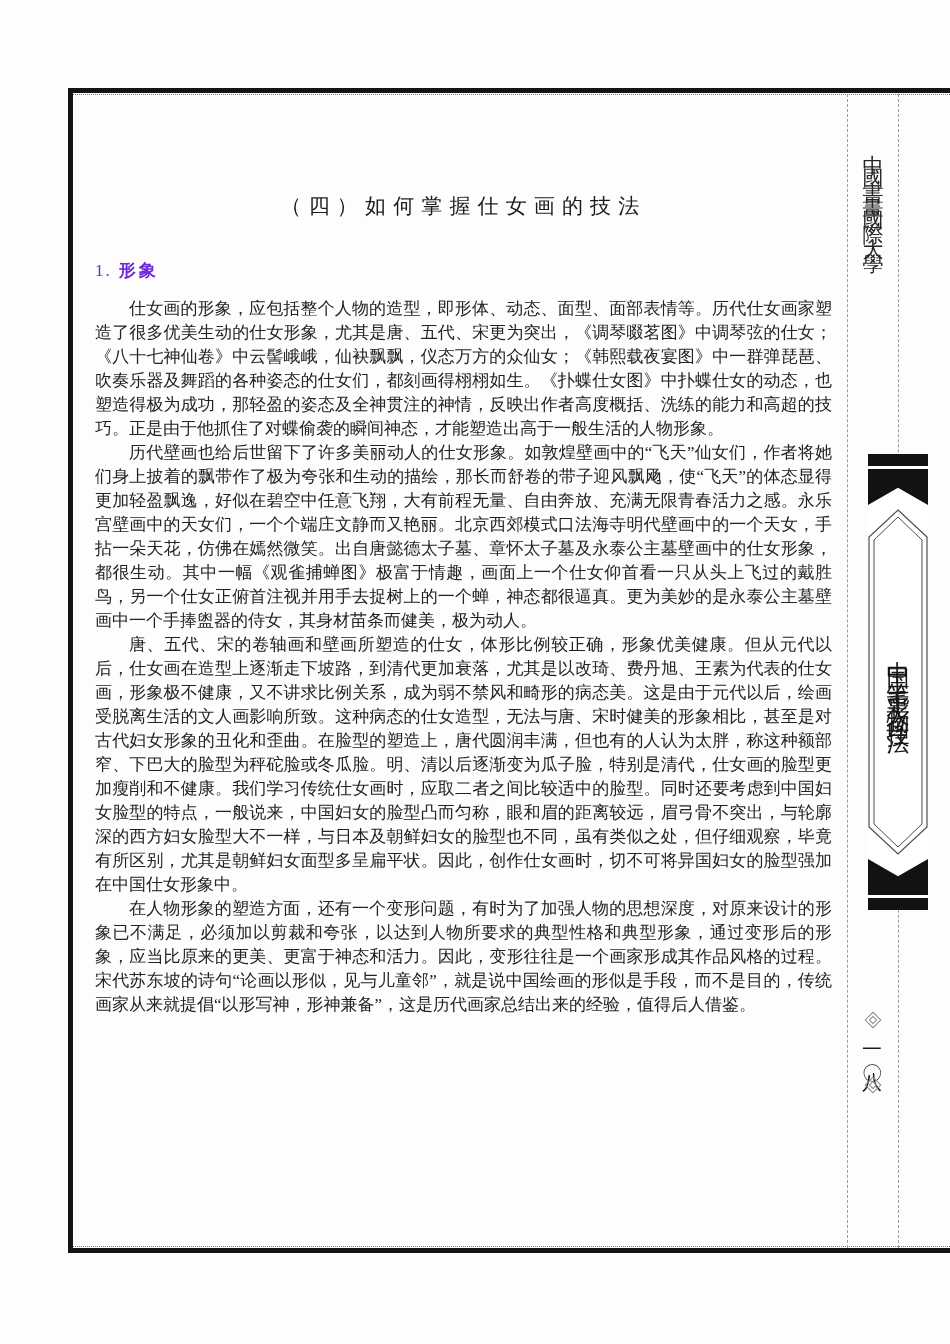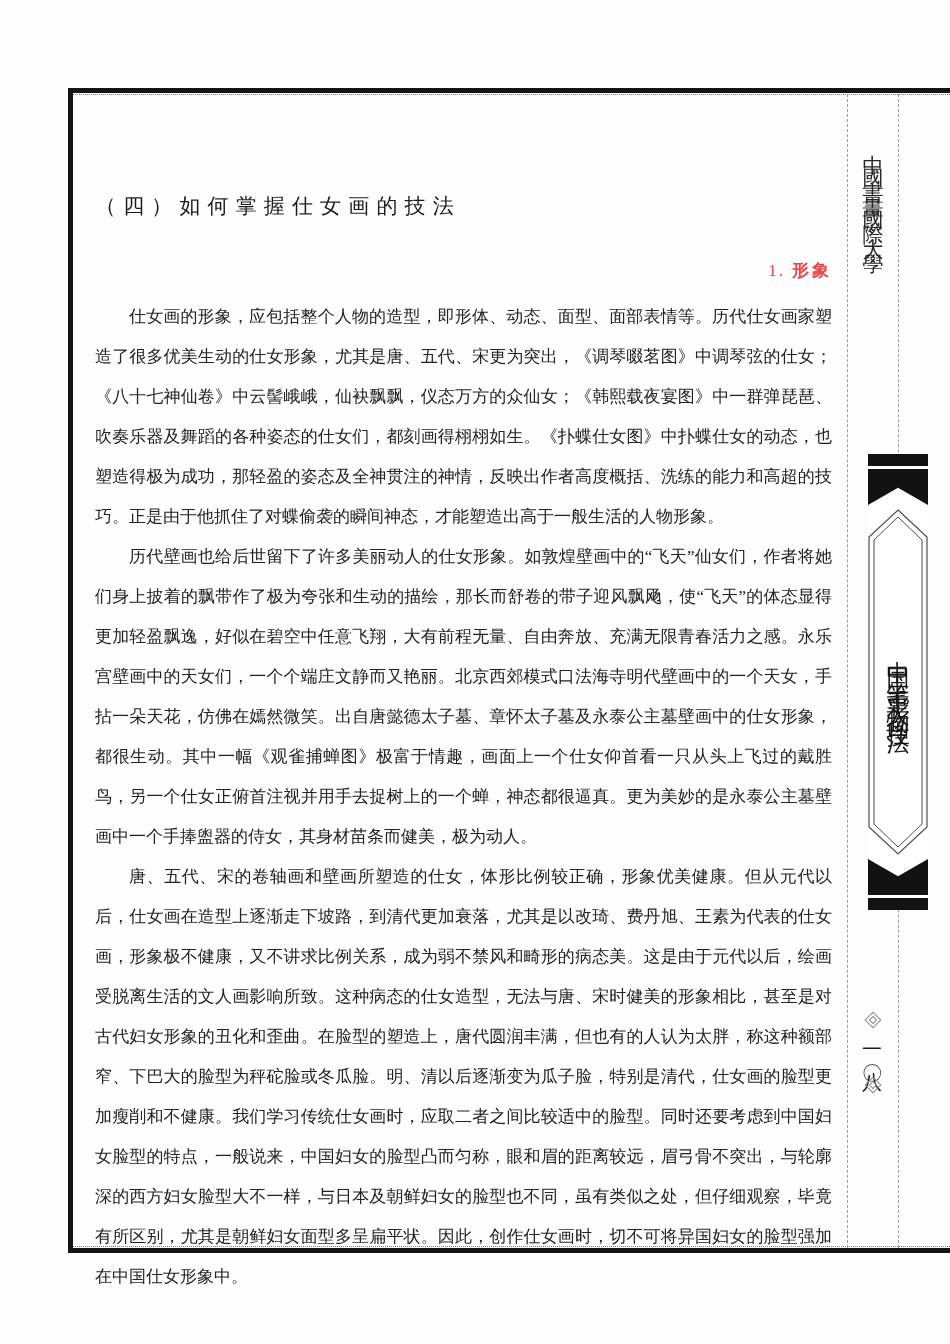--- a/index.html
+++ b/index.html
@@ -29,44 +29,45 @@
   .frame-inner {
     position: absolute;
     left: 0; right: 0; top: 1px; bottom: 1px;
     border-top: 1px dotted #7d7d7d;
     border-bottom: 1px dotted #7d7d7d;
   }
   
   .doc-title {
     position: absolute;
     left: 95px; top: 192px; width: 737px;
+    text-align: center;
     font-size: 21px;
     letter-spacing: 0.34em;
     color: #1b1b1b;
     white-space: nowrap;
   }
   .section-head {
     position: absolute;
     left: 95px; top: 259px; width: 737px;
-    text-align: right;
+    text-align: left;
     font-size: 17px;
-    color: #ef4444;
+    color: #6d28d9;
   }
   .section-head .num { letter-spacing: 2px; }
   .section-head .sec-title {
     font-family: "Liberation Sans", "DejaVu Sans", sans-serif;
     font-weight: 700;
     margin-left: 7px;
     letter-spacing: 3px;
   }
   .body-text {
     position: absolute;
     left: 95px; top: 297px; width: 737px;
     font-size: 17px;
-    line-height: 40px;
+    line-height: 24px;
     text-align: justify;
     color: #222222;
   }
   .body-text p { margin: 0; text-indent: 2em; }
   
   .sidebar-strip {
     position: absolute;
     left: 847px; top: 94px;
     width: 52px; height: 1154px;
     border-left: 1px dashed #9c9c9c;
@@ -161,20 +162,21 @@
   <div class="doc-title">（四）如何掌握仕女画的技法</div>
 
   <div class="section-head">
     <span class="num">1.</span><span class="sec-title">形象</span>
   </div>
 
   <div class="body-text">
     <p>仕女画的形象，应包括整个人物的造型，即形体、动态、面型、面部表情等。历代仕女画家塑造了很多优美生动的仕女形象，尤其是唐、五代、宋更为突出，《调琴啜茗图》中调琴弦的仕女；《八十七神仙卷》中云髻峨峨，仙袂飘飘，仪态万方的众仙女；《韩熙载夜宴图》中一群弹琵琶、吹奏乐器及舞蹈的各种姿态的仕女们，都刻画得栩栩如生。《扑蝶仕女图》中扑蝶仕女的动态，也塑造得极为成功，那轻盈的姿态及全神贯注的神情，反映出作者高度概括、洗练的能力和高超的技巧。正是由于他抓住了对蝶偷袭的瞬间神态，才能塑造出高于一般生活的人物形象。</p>
     <p>历代壁画也给后世留下了许多美丽动人的仕女形象。如敦煌壁画中的“飞天”仙女们，作者将她们身上披着的飘带作了极为夸张和生动的描绘，那长而舒卷的带子迎风飘飏，使“飞天”的体态显得更加轻盈飘逸，好似在碧空中任意飞翔，大有前程无量、自由奔放、充满无限青春活力之感。永乐宫壁画中的天女们，一个个端庄文静而又艳丽。北京西郊模式口法海寺明代壁画中的一个天女，手拈一朵天花，仿佛在嫣然微笑。出自唐懿德太子墓、章怀太子墓及永泰公主墓壁画中的仕女形象，都很生动。其中一幅《观雀捕蝉图》极富于情趣，画面上一个仕女仰首看一只从头上飞过的戴胜鸟，另一个仕女正俯首注视并用手去捉树上的一个蝉，神态都很逼真。更为美妙的是永泰公主墓壁画中一个手捧盥器的侍女，其身材苗条而健美，极为动人。</p>
     <p>唐、五代、宋的卷轴画和壁画所塑造的仕女，体形比例较正确，形象优美健康。但从元代以后，仕女画在造型上逐渐走下坡路，到清代更加衰落，尤其是以改琦、费丹旭、王素为代表的仕女画，形象极不健康，又不讲求比例关系，成为弱不禁风和畸形的病态美。这是由于元代以后，绘画受脱离生活的文人画影响所致。这种病态的仕女造型，无法与唐、宋时健美的形象相比，甚至是对古代妇女形象的丑化和歪曲。在脸型的塑造上，唐代圆润丰满，但也有的人认为太胖，称这种额部窄、下巴大的脸型为秤砣脸或冬瓜脸。明、清以后逐渐变为瓜子脸，特别是清代，仕女画的脸型更加瘦削和不健康。我们学习传统仕女画时，应取二者之间比较适中的脸型。同时还要考虑到中国妇女脸型的特点，一般说来，中国妇女的脸型凸而匀称，眼和眉的距离较远，眉弓骨不突出，与轮廓深的西方妇女脸型大不一样，与日本及朝鲜妇女的脸型也不同，虽有类似之处，但仔细观察，毕竟有所区别，尤其是朝鲜妇女面型多呈扁平状。因此，创作仕女画时，切不可将异国妇女的脸型强加在中国仕女形象中。</p>
+    <p>在人物形象的塑造方面，还有一个变形问题，有时为了加强人物的思想深度，对原来设计的形象已不满足，必须加以剪裁和夸张，以达到人物所要求的典型性格和典型形象，通过变形后的形象，应当比原来的更美、更富于神态和活力。因此，变形往往是一个画家形成其作品风格的过程。宋代苏东坡的诗句“论画以形似，见与儿童邻”，就是说中国绘画的形似是手段，而不是目的，传统画家从来就提倡“以形写神，形神兼备”，这是历代画家总结出来的经验，值得后人借鉴。</p>
   </div>
 
   <div class="sidebar-strip">
     <div class="university-text">中國書畫國際大學</div>
   </div>
 
   <div class="banner">
     <div class="bn-bar"></div>
     <div class="bn-ribbon-top"></div>
     <div class="bn-panel">

